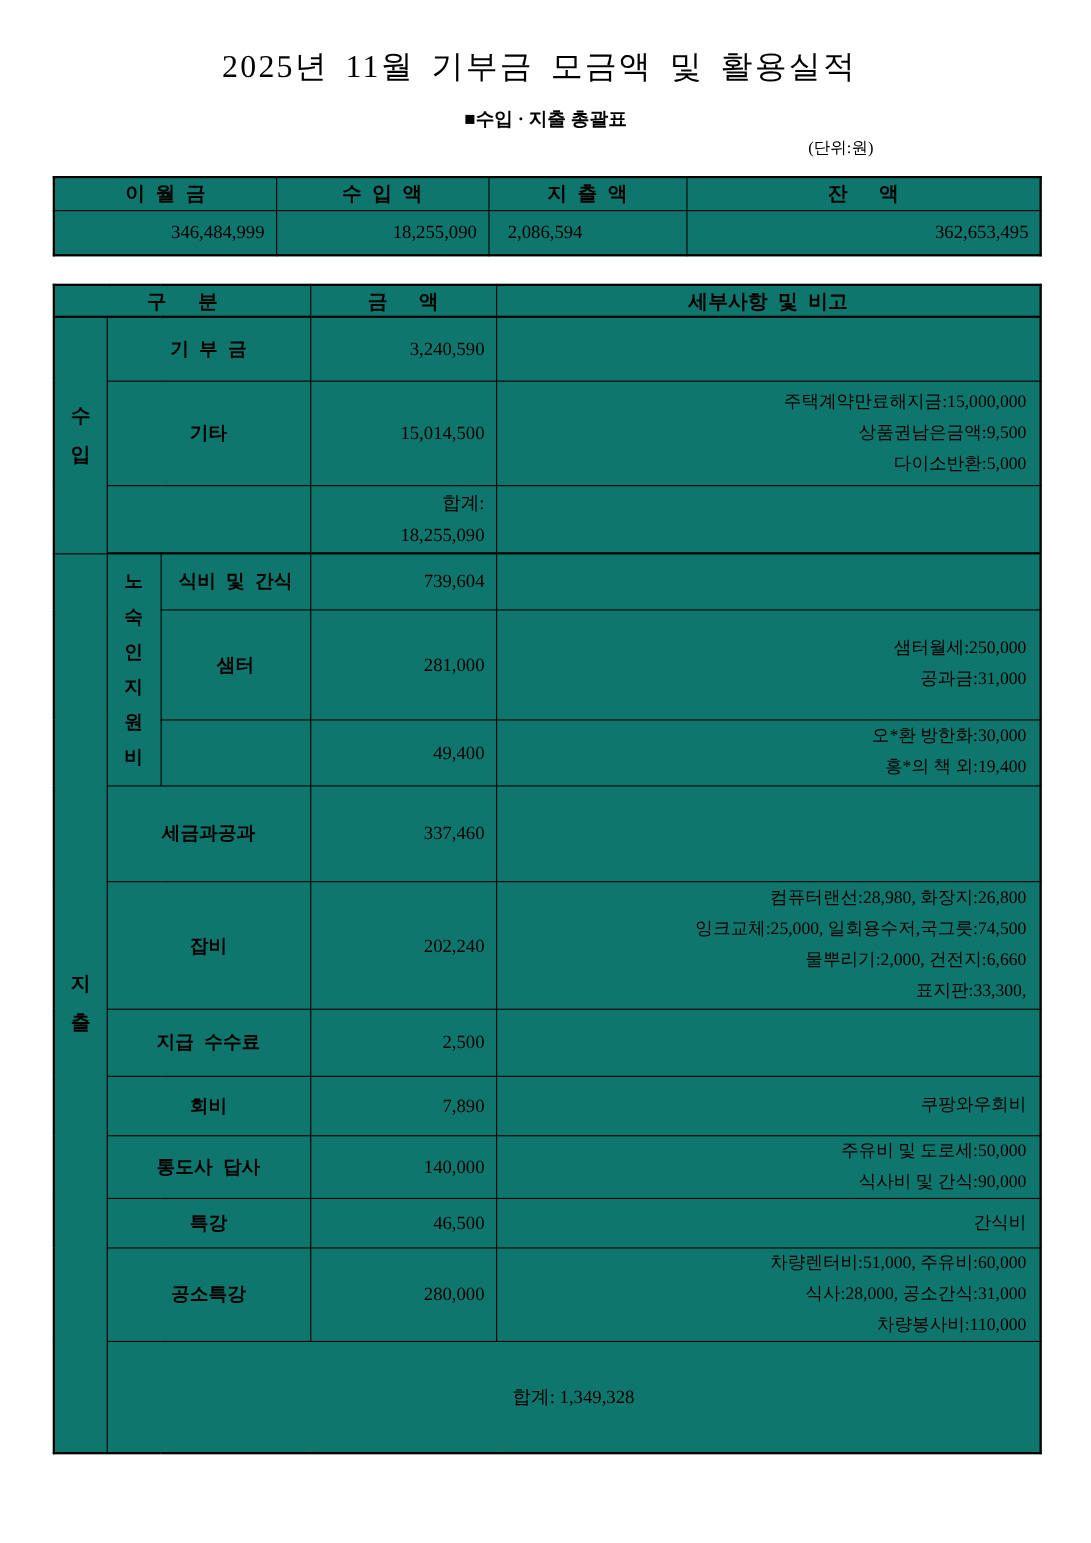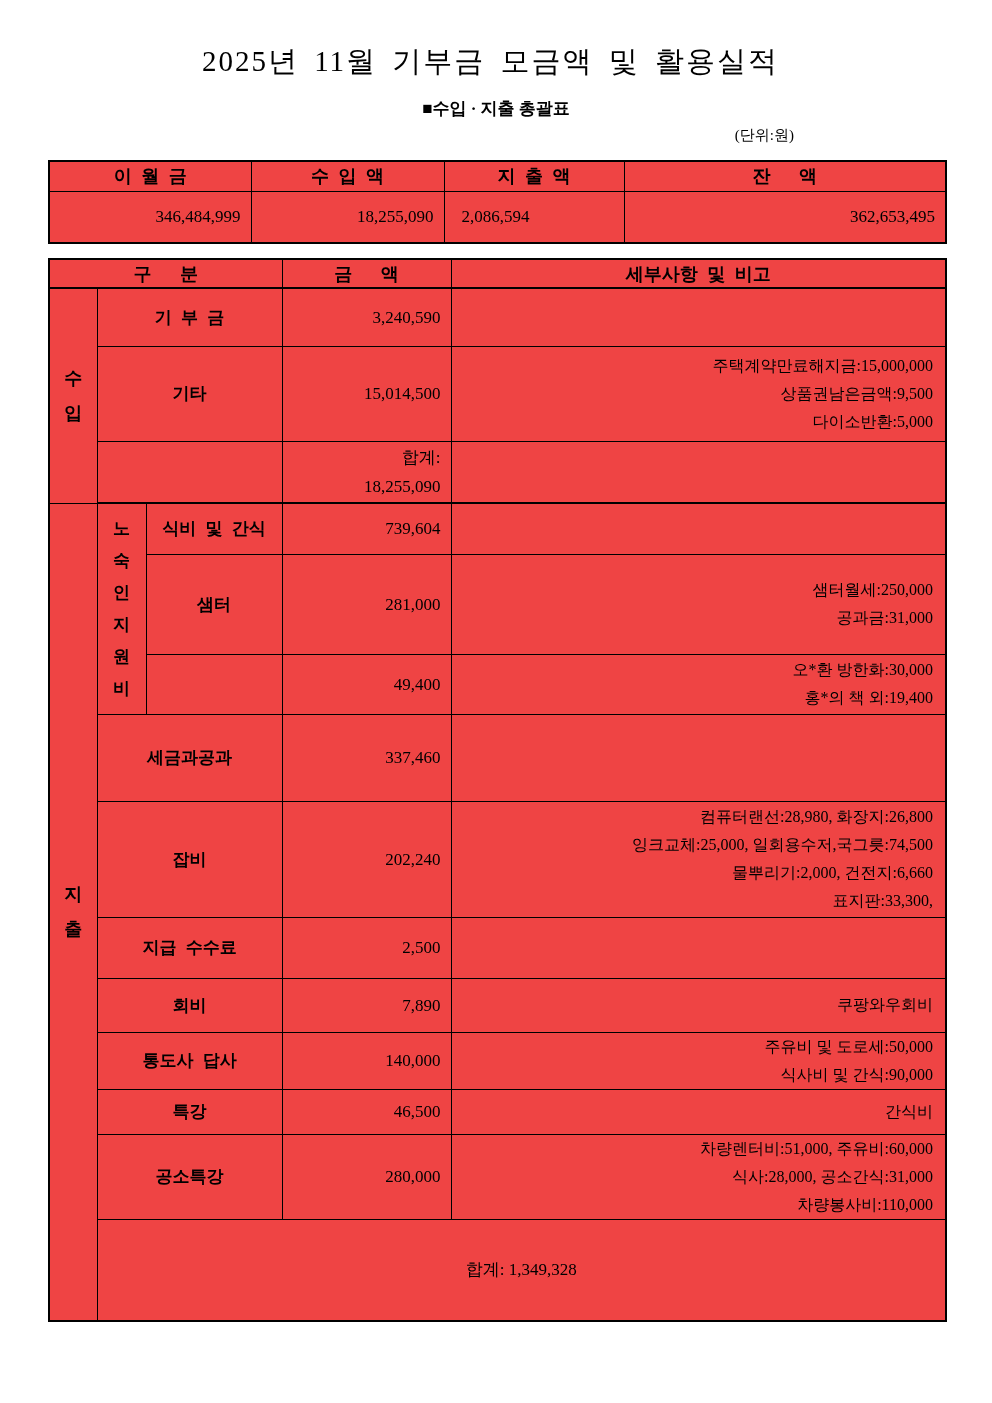--- a/index.html
+++ b/index.html
@@ -17,21 +17,21 @@
   }
   .subtitle {
     position:absolute; top:97px; left:0; width:992px;
     text-align:center; font-size:17px; font-weight:bold; line-height:24px;
   }
   .unit-note {
     position:absolute; top:124px; left:0; width:762px;
     text-align:right; font-size:15px; line-height:22px;margin-left:32px;
   }
 
-  table { border-collapse:collapse; table-layout:fixed; background:#ef4444; }
+  table { border-collapse:collapse; table-layout:fixed; background:#0f766e; }
   td, th {
     border:1px solid #000; padding:0; vertical-align:middle;
     overflow:hidden; white-space:pre-wrap; font-weight:normal;
   }
   .summary-table, .detail-table { position:absolute; left:48px; border:2px solid #000; }
   .summary-table { top:160px; width:897px; }
   .detail-table  { top:258px; width:897px; }
 
   th.hdr, td.hdr {
     font-size:18px; font-weight:bold; text-align:center; word-spacing:5px;
@@ -69,21 +69,21 @@
         <col style="width:180px">
         <col style="width:322px">
     </colgroup>
     <tbody>
         <tr style="height:30px">
       <th class="hdr">이 월 금</th>
       <th class="hdr">수 입 액</th>
       <th class="hdr">지 출 액</th>
       <th class="hdr">잔   액</th>
     </tr>
-    <tr style="height:52px">
+    <tr style="height:41px">
       <td class="c-num">346,484,999</td>
       <td class="c-num">18,255,090</td>
       <td class="c-num-left">2,086,594</td>
       <td class="c-num">362,653,495</td>
     </tr>
   </tbody>
     </table>
 
   <table class="detail-table">
     <colgroup>

